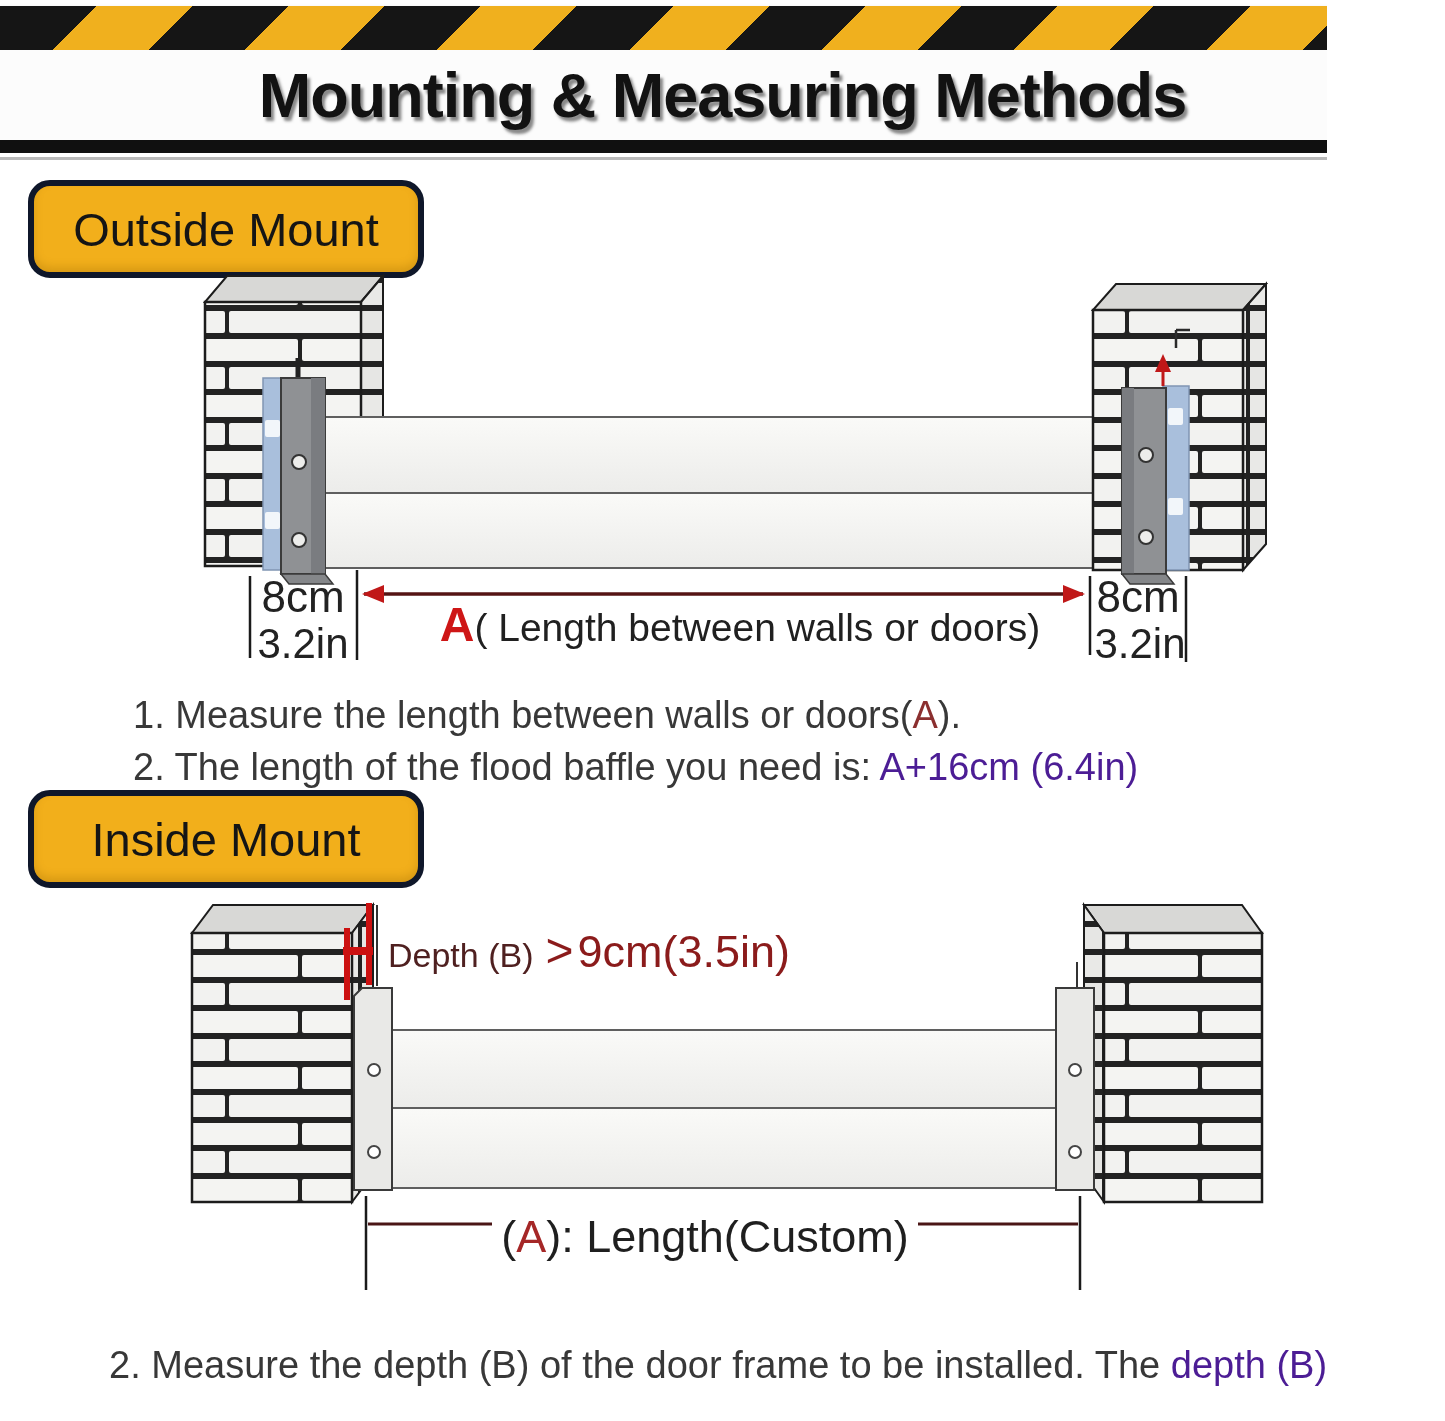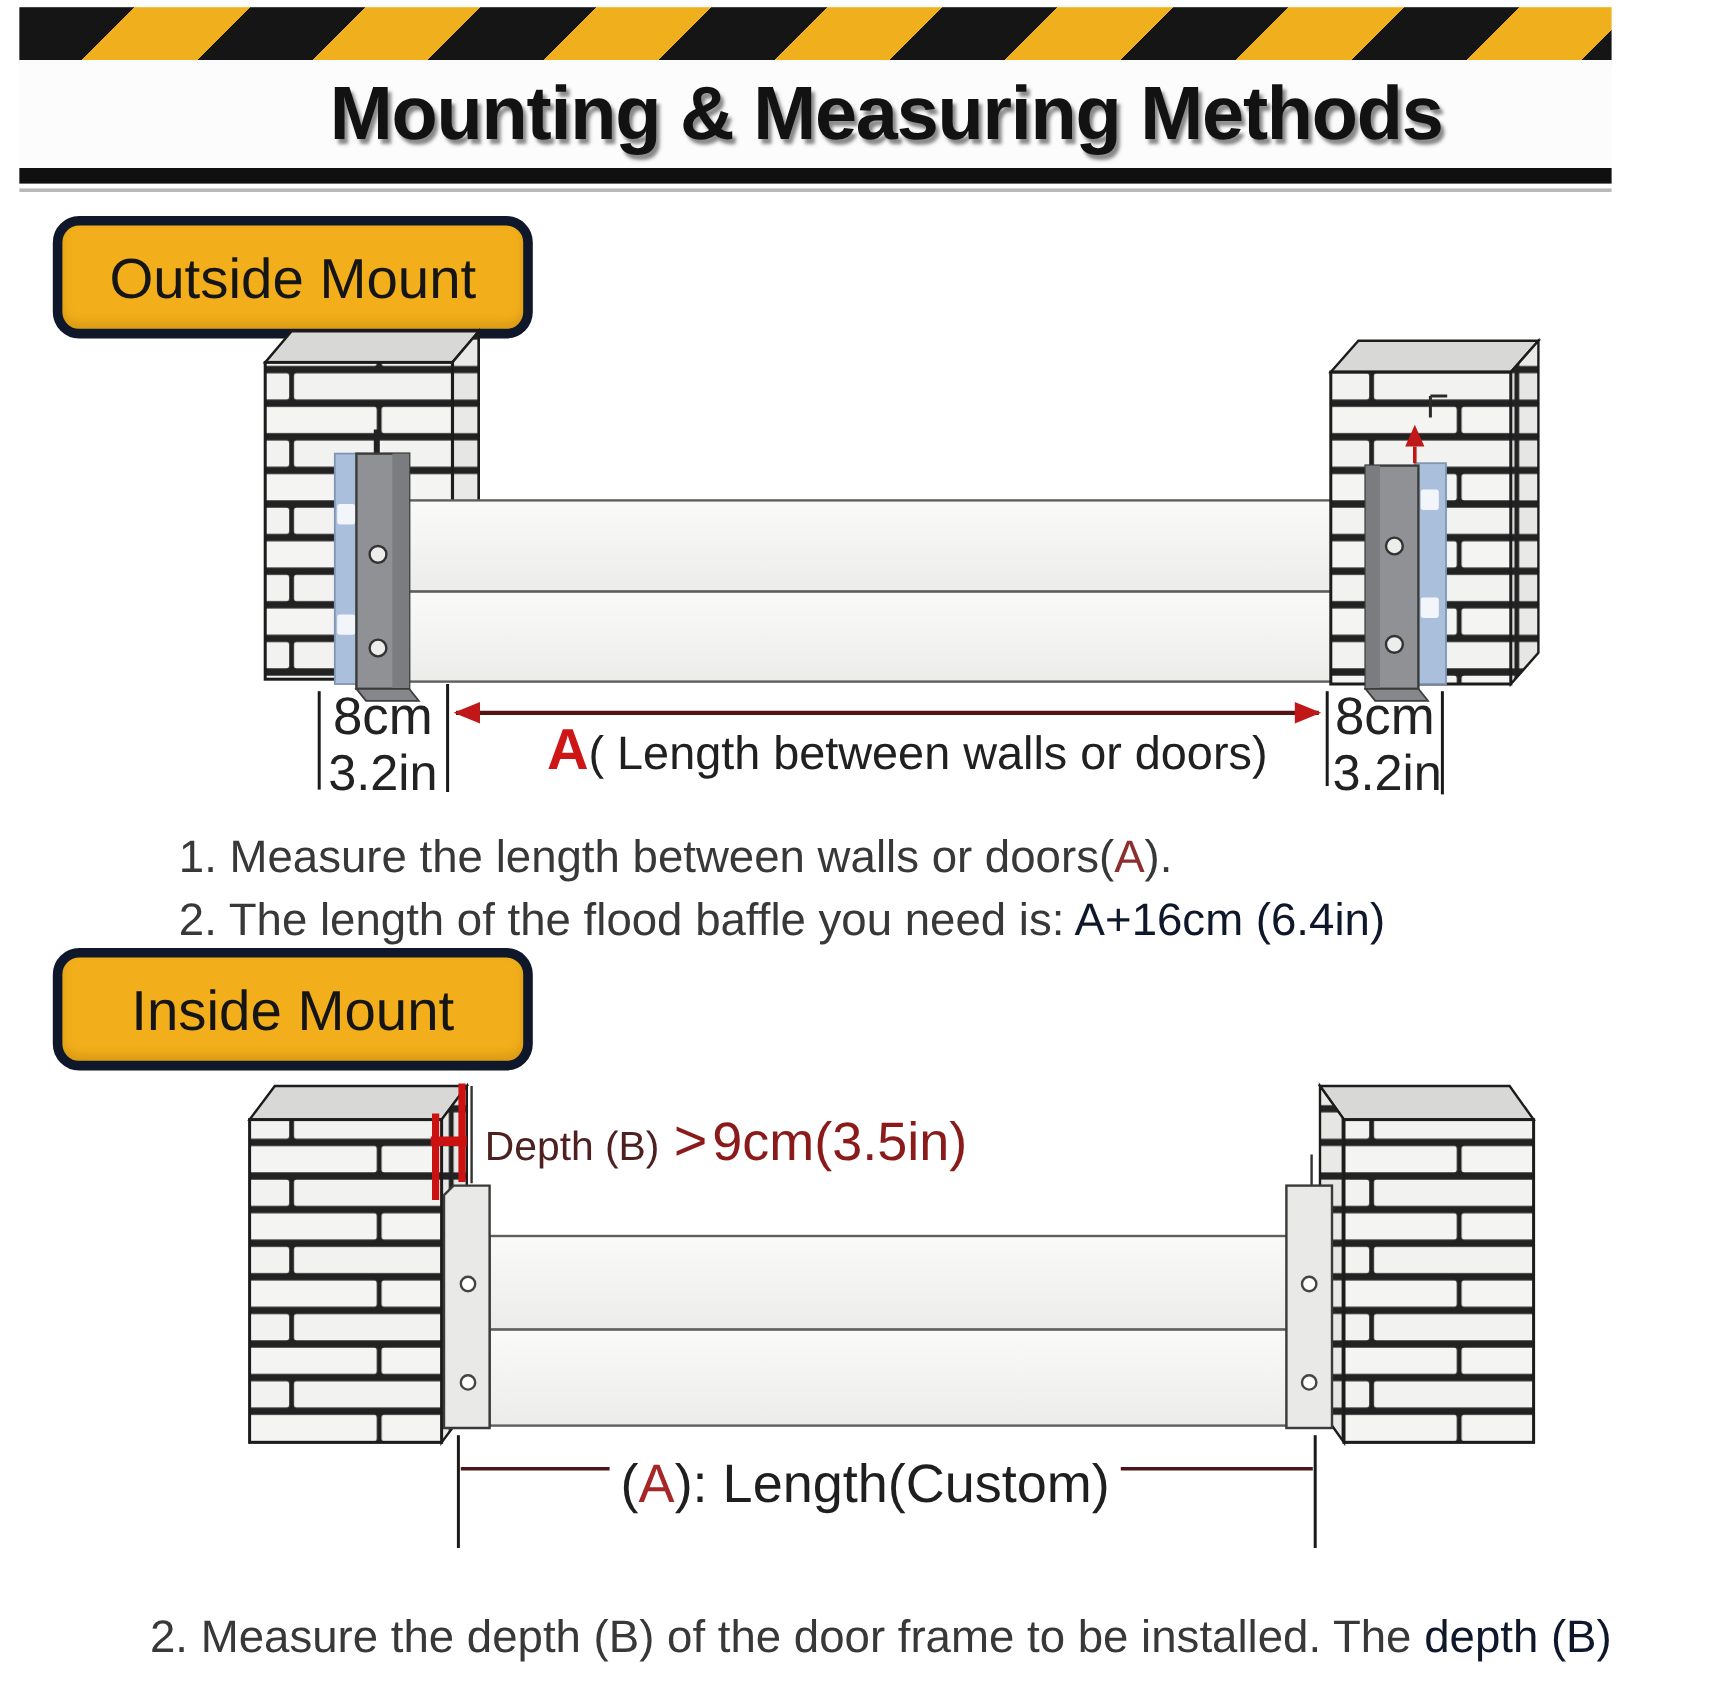--- a/index.html
+++ b/index.html
@@ -1,41 +1,41 @@
 <!DOCTYPE html>
 <html><head>
 <meta charset="utf-8">
 <style>
   html,body{margin:0;padding:0;background:#ffffff;}
   #stage{position:relative;width:1327px;height:1421px;background:#ffffff;overflow:hidden;
-         font-family:"Liberation Sans",sans-serif;margin-left:16px;}
+         font-family:"Liberation Sans",sans-serif;}
   
   .tape{position:absolute;left:0;top:6px;width:1445px;height:44px;
         background:repeating-linear-gradient(135deg,#151515 0 68px,#f0b01e 68px 136px);
         box-shadow:0 3px 5px rgba(0,0,0,.25);}
   .title-band{position:absolute;left:0;top:50px;width:1445px;height:90px;background:#fcfcfc;
         display:flex;align-items:center;justify-content:center;}
   .page-title{font-size:63px;font-weight:700;letter-spacing:-1px;color:#121212;
         text-shadow:3px 4px 3px rgba(40,40,40,.55);white-space:nowrap;}
   .black-bar{position:absolute;left:0;top:140px;width:1445px;height:13px;background:#101010;}
   .gray-line{position:absolute;left:0;top:157px;width:1445px;height:3px;background:#b9b9b9;}
   
   .badge{position:absolute;left:28px;width:384px;height:86px;background:#f2af1b;
-         border:8px solid #0f172a;border-radius:22px;display:flex;align-items:center;
+         border:6px solid #0f172a;border-radius:22px;display:flex;align-items:center;
          justify-content:center;font-size:47px;color:#151515;
          box-shadow:inset 0 -5px 8px rgba(150,100,0,.28);}
   #badge-outside{top:180px;}
   #badge-inside{top:790px;}
   
   svg{position:absolute;left:0;display:block;}
   svg text{font-family:"Liberation Sans",sans-serif;}
   
   .instr{position:absolute;font-size:38px;color:#383838;white-space:nowrap;}
   .red-soft{color:#8b2f2f;}
-  .red-strong{color:#0f172a;}
+  .red-strong{color:#4c1d95;}
 </style>
 </head>
 <body>
 
 <div id="stage">
 
   <div class="tape"></div>
   <div class="title-band">
     <div class="page-title">Mounting &amp; Measuring Methods</div>
   </div>

